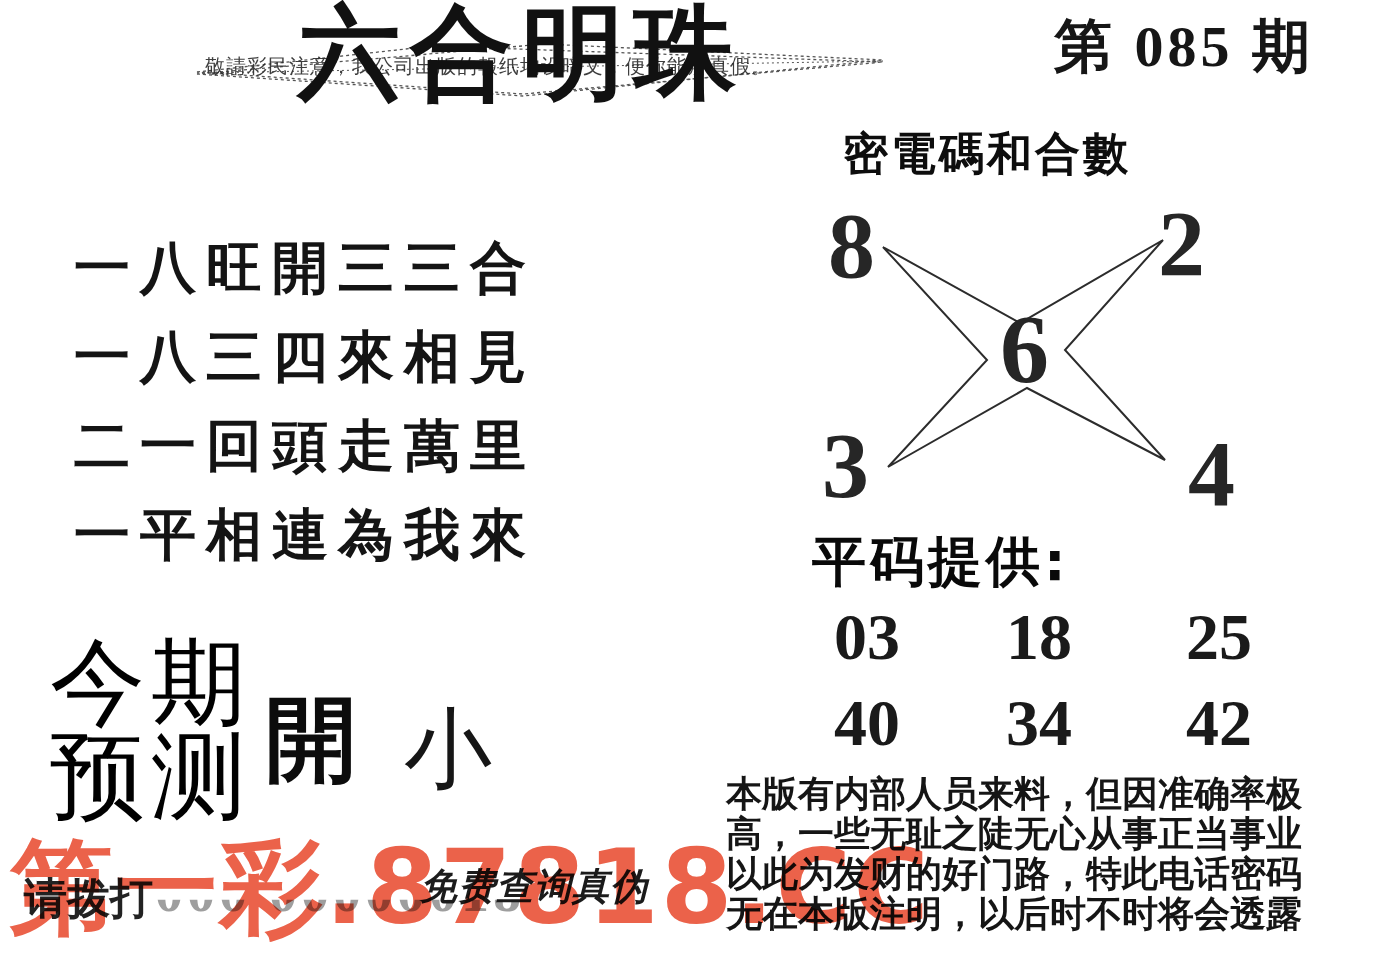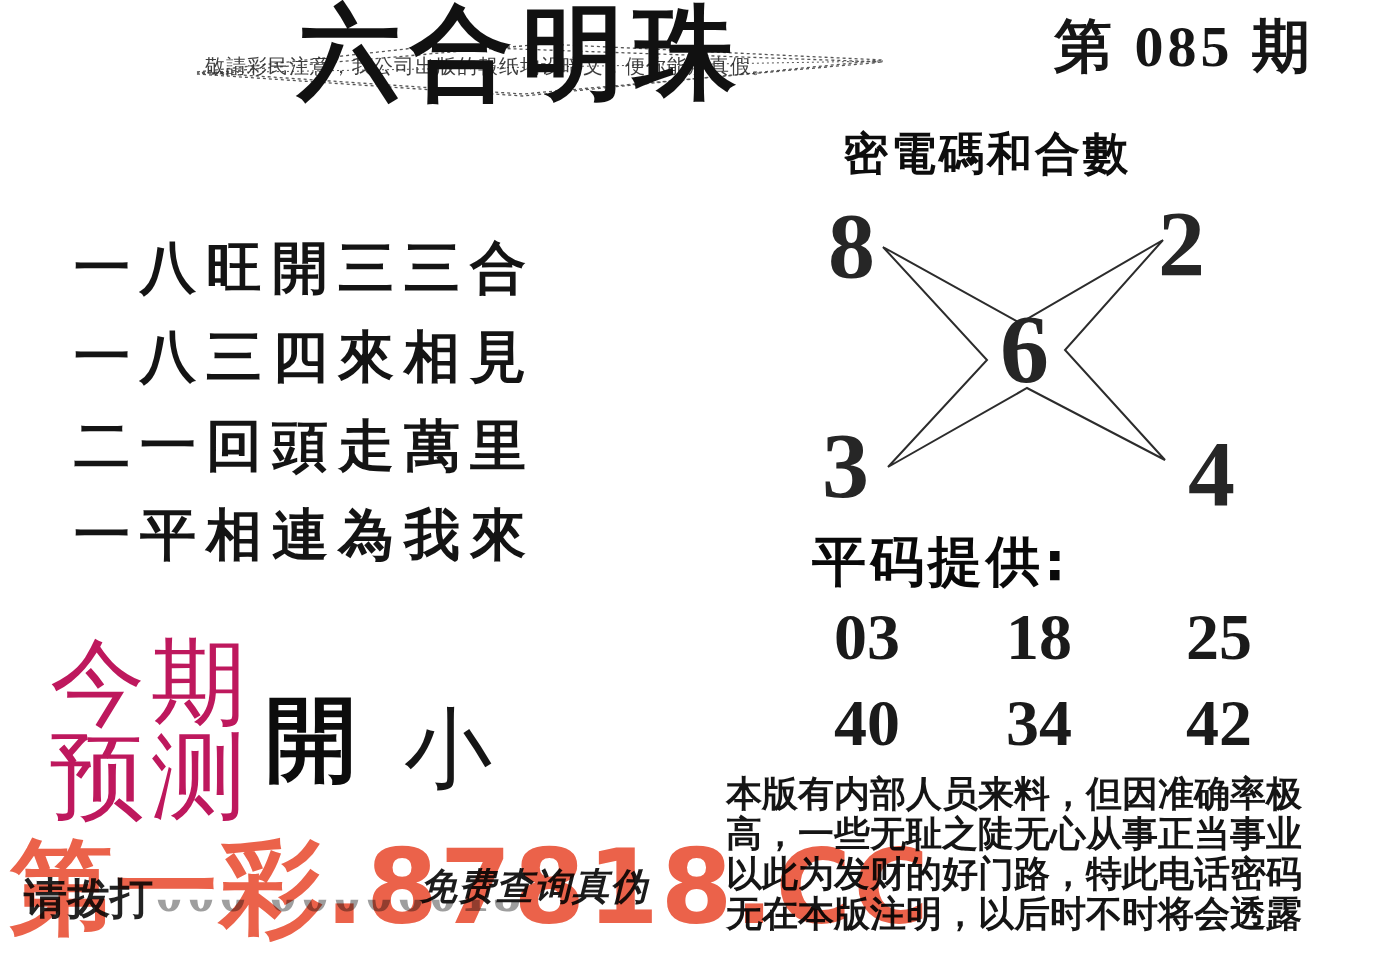--- a/index.html
+++ b/index.html
@@ -36,21 +36,21 @@
   .poem{ left:74px; top:240px; }
   .poem-line{
     font-size:56px; font-weight:600; letter-spacing:10px; color:#141414;
     margin-bottom:33px; line-height:1.0;
     font-family:"Liberation Serif","DejaVu Serif",serif;
     white-space:nowrap;
   }
 
   .forecast-label{
     left:50px; top:636px; font-size:95px; font-weight:400; line-height:.99;
-    letter-spacing:6px; color:#be185d;
+    letter-spacing:6px; color:#000000;
   }
   .forecast-bold{
     left:265px; top:678px; font-size:92px; font-weight:900; color:#0c0c0c;
     font-family:"DejaVu Sans","Liberation Sans",sans-serif;
   }
   .forecast-light{
     left:404px; top:690px; font-size:88px; font-weight:500; color:#161616;
   }
 
   

